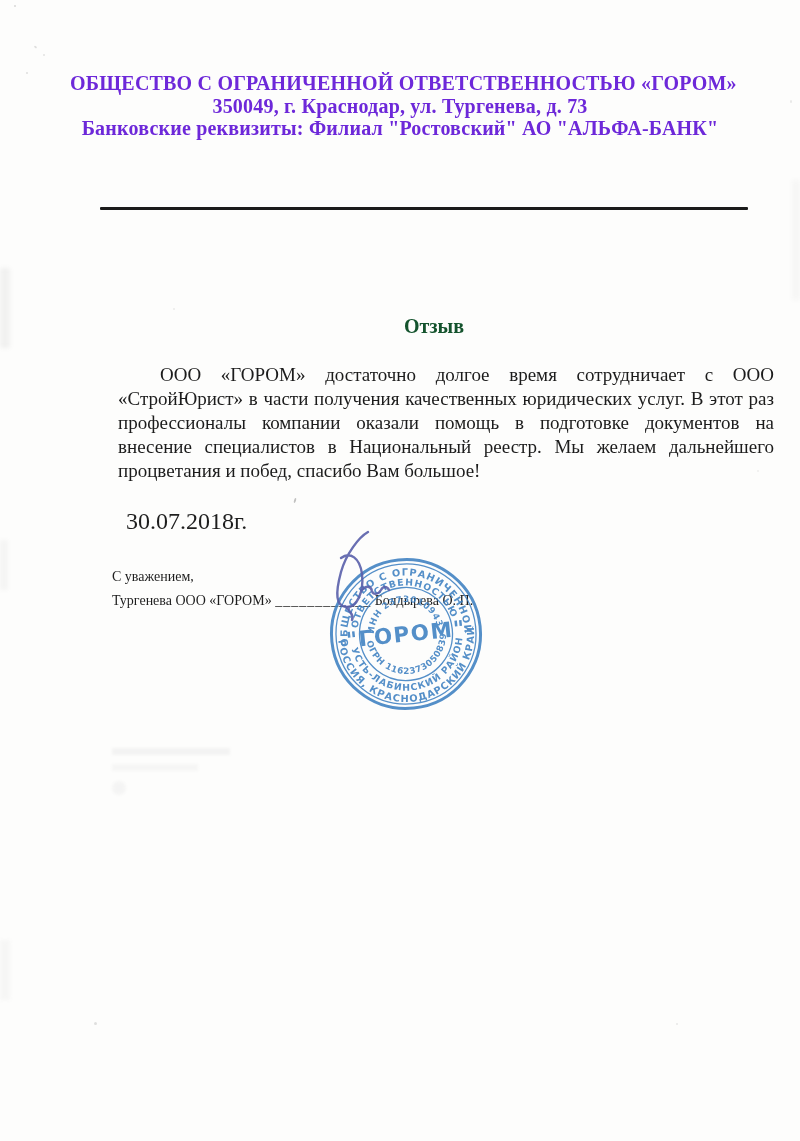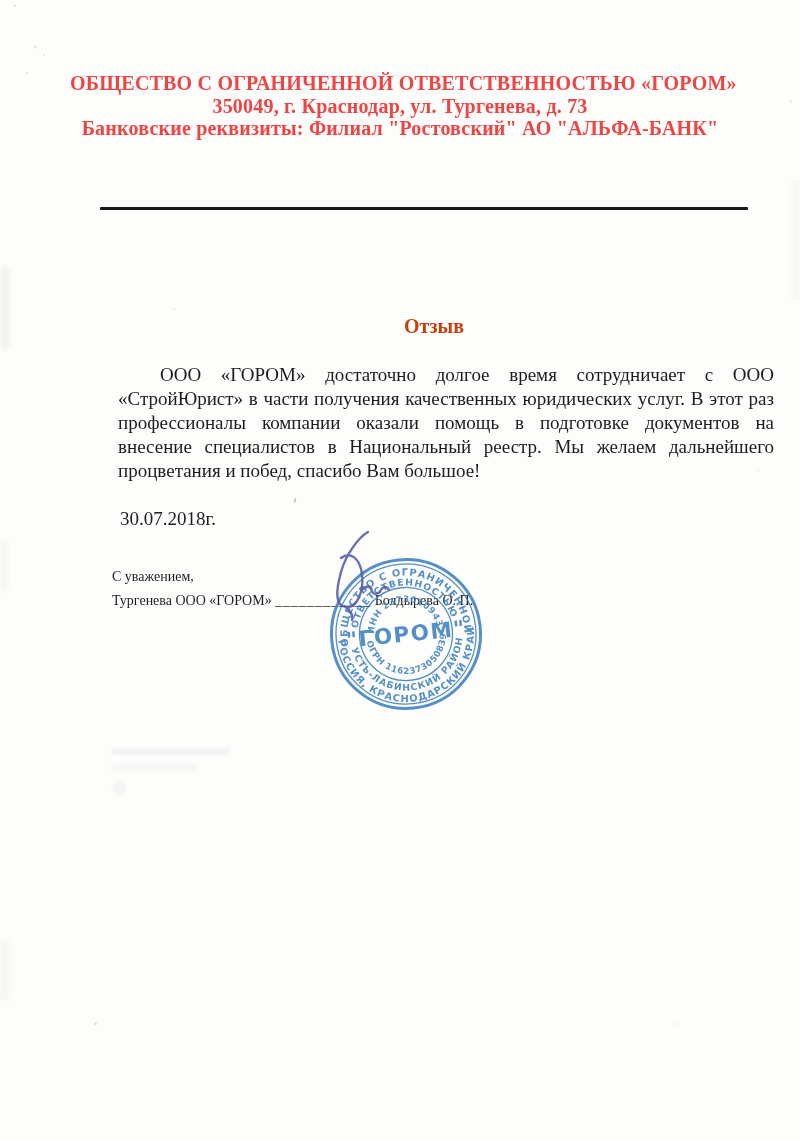--- a/index.html
+++ b/index.html
@@ -5,38 +5,38 @@
   html,body{margin:0;padding:0;background:#e9e9e9;}
   .page{
     position:relative;width:800px;height:1141px;margin:0 auto;
     background:#fdfdfc;overflow:hidden;
     font-family:"Liberation Serif", serif;color:#1e1e1e;
   }
   
   .letterhead{
     position:absolute;top:72px;left:70px;width:660px;
     text-align:center;font-weight:bold;font-size:20px;line-height:22.5px;
-    letter-spacing:.2px;color:#ef4444;
+    letter-spacing:.2px;color:#6d28d9;
   }
   .letterhead div{white-space:nowrap;}
   .rule{
     position:absolute;top:207px;left:100px;width:648px;height:3px;
     background:#1b1b1b;border-radius:1px;
   }
   
   .doc-title{
     position:absolute;top:315px;left:110px;width:648px;
-    text-align:center;font-weight:bold;font-size:20px;color:#c2410c;
+    text-align:center;font-weight:bold;font-size:20px;color:#14532d;
   }
   .doc-body{
     position:absolute;top:355px;left:110px;width:656px;
     font-size:19px;line-height:24px;text-align:justify;text-indent:42px;
     color:#1c1c1c;margin:8px;
   }
-  .doc-date{position:absolute;top:508px;left:120px;font-size:19px;}
+  .doc-date{position:absolute;top:508px;left:126px;font-size:24px;}
   .closing{position:absolute;top:565px;left:112px;font-size:14px;line-height:24px;}
   .closing .sig-line{letter-spacing:1px;text-align:right;}
   
   .stamp{position:absolute;left:326px;top:554px;width:160px;height:160px;z-index:3;}
   .signature{position:absolute;left:296px;top:528px;width:120px;height:96px;z-index:4;}
   
   .speck{position:absolute;background:#6a6a6a;border-radius:50%;}
   .smudge{position:absolute;background:#8a8a8a;filter:blur(2px);}
   .bleed{position:absolute;background:#77777c;filter:blur(1.5px);}
 </style>

